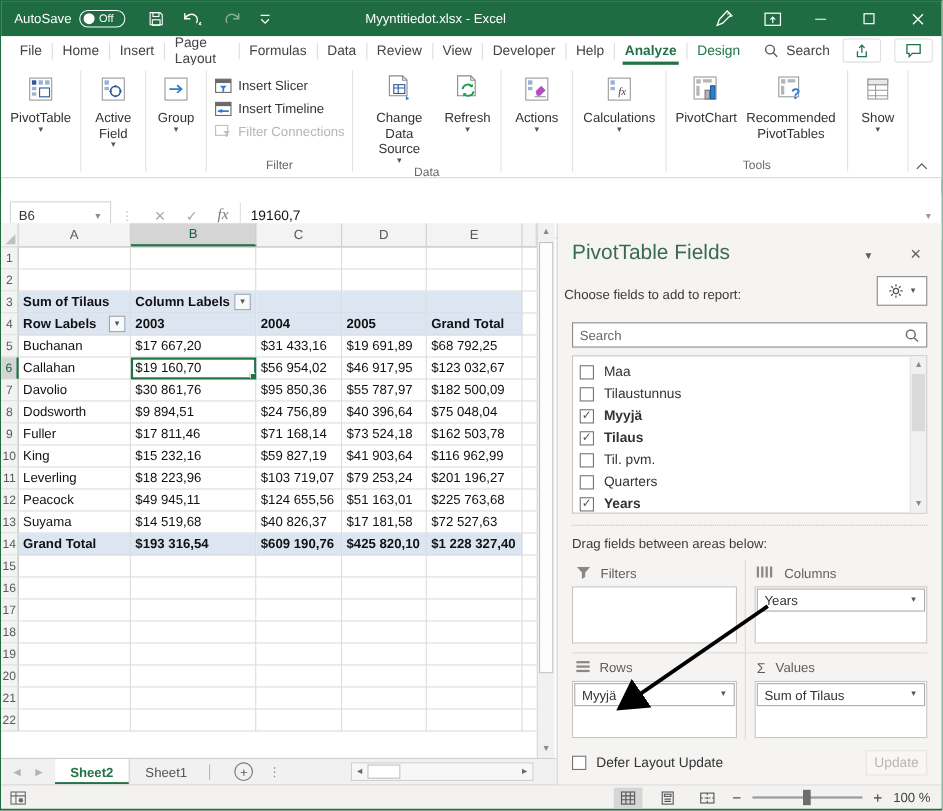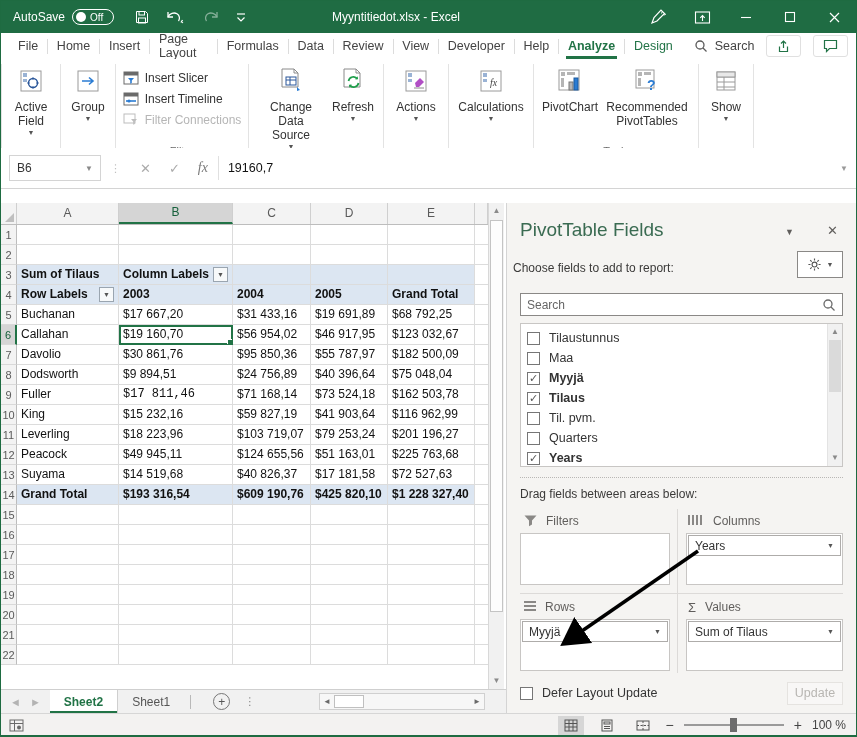--- a/index.html
+++ b/index.html
@@ -46,21 +46,21 @@
   .bigbtn { display:flex; flex-direction:column; align-items:center; padding:4px 5px 0; font-size:12px; color:#333;
             text-align:center; line-height:14px; }
   .bicon { width:30px; height:32px; display:flex; align-items:center; justify-content:center; margin-bottom:3px; }
   .chev { font-size:7px; color:#555; line-height:9px; }
   .smallcol { display:flex; flex-direction:column; gap:7px; padding-top:10px; }
   .smallbtn { display:flex; align-items:center; gap:6px; font-size:12px; color:#333; white-space:nowrap; }
   .smallbtn.disabled { color:#b6b6b6; }
   .collapse { position:absolute; right:12px; bottom:6px; color:#5a5a5a; }
 
   
-  .formulabar { position:absolute; top:147px; left:0; width:100%; height:41px; background:#fff;
+  .formulabar { position:absolute; top:175px; left:0; width:100%; height:41px; background:#fff;
                 border-bottom:1px solid #d4d4d4; display:flex; align-items:center; }
   .namebox { width:92px; height:26px; margin-left:8px; border:1px solid #d4d4d4; display:flex; align-items:center;
              padding:0 7px; font-size:12px; color:#333; }
   .namebox .nbchev { margin-left:auto; color:#8a8a8a; font-size:8px; }
   .fdots { color:#c0c0c0; margin:0 9px; font-size:11px; letter-spacing:0; }
   .fbtns { display:flex; align-items:center; gap:18px; color:#ababab; font-size:13px; padding:0 10px; height:26px; }
   .fx { font-family:"Liberation Serif", serif; font-style:italic; color:#7a7a7a; font-size:14px; }
   .fsep { width:1px; height:24px; background:#e0e0e0; }
   .finput { flex:1; font-size:12.5px; color:#111; padding-left:9px; }
   .fchev { color:#9a9a9a; font-size:8px; padding-right:8px; }
@@ -279,20 +279,40 @@
         </svg>
     </div>
     <div class="tab-iconbtn">
       <svg width="15" height="14" viewBox="0 0 15 14">
           <path d="M1.5 1.5h12v8h-7l-3 3v-3h-2z" fill="none" stroke="#217346" stroke-width="1.2"></path>
         </svg>
     </div>
   </div>
 
   <div class="ribbon">
+    <div class="rgroup">
+      <div class="rgc">
+        <div class="bigbtn" style="width:62px;">
+          <span class="bicon">
+            <svg width="24" height="24" viewBox="0 0 24 24">
+                <rect x="2" y="2" width="20" height="20" fill="none" stroke="#9a9a9a"></rect>
+                <rect x="4" y="4" width="4" height="4" fill="#2b579a"></rect>
+                <rect x="4" y="10" width="4" height="3" fill="#9ab3d5"></rect>
+                <rect x="4" y="15" width="4" height="3" fill="#9ab3d5"></rect>
+                <rect x="10" y="4" width="4" height="4" fill="#9ab3d5"></rect>
+                <rect x="16" y="4" width="4" height="4" fill="#9ab3d5"></rect>
+                <rect x="11" y="11" width="9" height="8" fill="none" stroke="#2b579a"></rect>
+              </svg>
+          </span>
+          <span class="lbl">PivotTable</span>
+          <span class="chev">▼</span>
+        </div>
+      </div>
+      <div class="rgl">&nbsp;</div>
+    </div>
     <div class="rdiv"></div>
 
     <div class="rgroup">
       <div class="rgc">
         <div class="bigbtn" style="width:48px;">
           <span class="bicon">
             <svg width="24" height="24" viewBox="0 0 24 24">
                 <rect x="2" y="2" width="20" height="20" fill="none" stroke="#9a9a9a"></rect>
                 <rect x="4" y="4" width="4" height="4" fill="#9ab3d5"></rect>
                 <rect x="4" y="10" width="4" height="3" fill="#9ab3d5"></rect>
@@ -583,21 +603,21 @@
           <div class="gcell" style="width: 102px;">Dodsworth</div>
           <div class="gcell num" style="width: 114px;">$9 894,51</div>
           <div class="gcell num" style="width: 78px;">$24 756,89</div>
           <div class="gcell num" style="width: 77px;">$40 396,64</div>
           <div class="gcell num" style="width: 87px;">$75 048,04</div>
           <div class="gcell" style="width: 13px; border-right: none;"></div>
         </div>
         <div class="grow">
           <div class="rnum">9</div>
           <div class="gcell" style="width: 102px;">Fuller</div>
-          <div class="gcell num" style="width: 114px; font-family: Liberation Mono, monospace;">$17 811,46</div>
+          <div class="gcell num" style="width: 114px;">$17 811,46</div>
           <div class="gcell num" style="width: 78px;">$71 168,14</div>
           <div class="gcell num" style="width: 77px;">$73 524,18</div>
           <div class="gcell num" style="width: 87px;">$162 503,78</div>
           <div class="gcell" style="width: 13px; border-right: none;"></div>
         </div>
         <div class="grow">
           <div class="rnum">10</div>
           <div class="gcell" style="width: 102px;">King</div>
           <div class="gcell num" style="width: 114px;">$15 232,16</div>
           <div class="gcell num" style="width: 78px;">$59 827,19</div>
@@ -794,25 +814,25 @@
         <span>Search</span>
         <svg width="14" height="14" viewBox="0 0 14 14">
             <circle cx="6" cy="6" r="4" fill="none" stroke="#6a6a6a" stroke-width="1.3"></circle>
             <path d="M9 9l3.5 3.5" stroke="#6a6a6a" stroke-width="1.3"></path>
           </svg>
       </div>
       <div class="fieldlist">
         <div id="fielditems">
             <div class="fitem">
               <span class="cb"></span>
-              <span>Tilaustunnus</span>
+              <span>Maa</span>
             </div>
             <div class="fitem">
               <span class="cb"></span>
-              <span>Maa</span>
+              <span>Tilaustunnus</span>
             </div>
             <div class="fitem checked">
               <span class="cb">✓</span>
               <span>Myyjä</span>
             </div>
             <div class="fitem checked">
               <span class="cb">✓</span>
               <span>Tilaus</span>
             </div>
             <div class="fitem">

